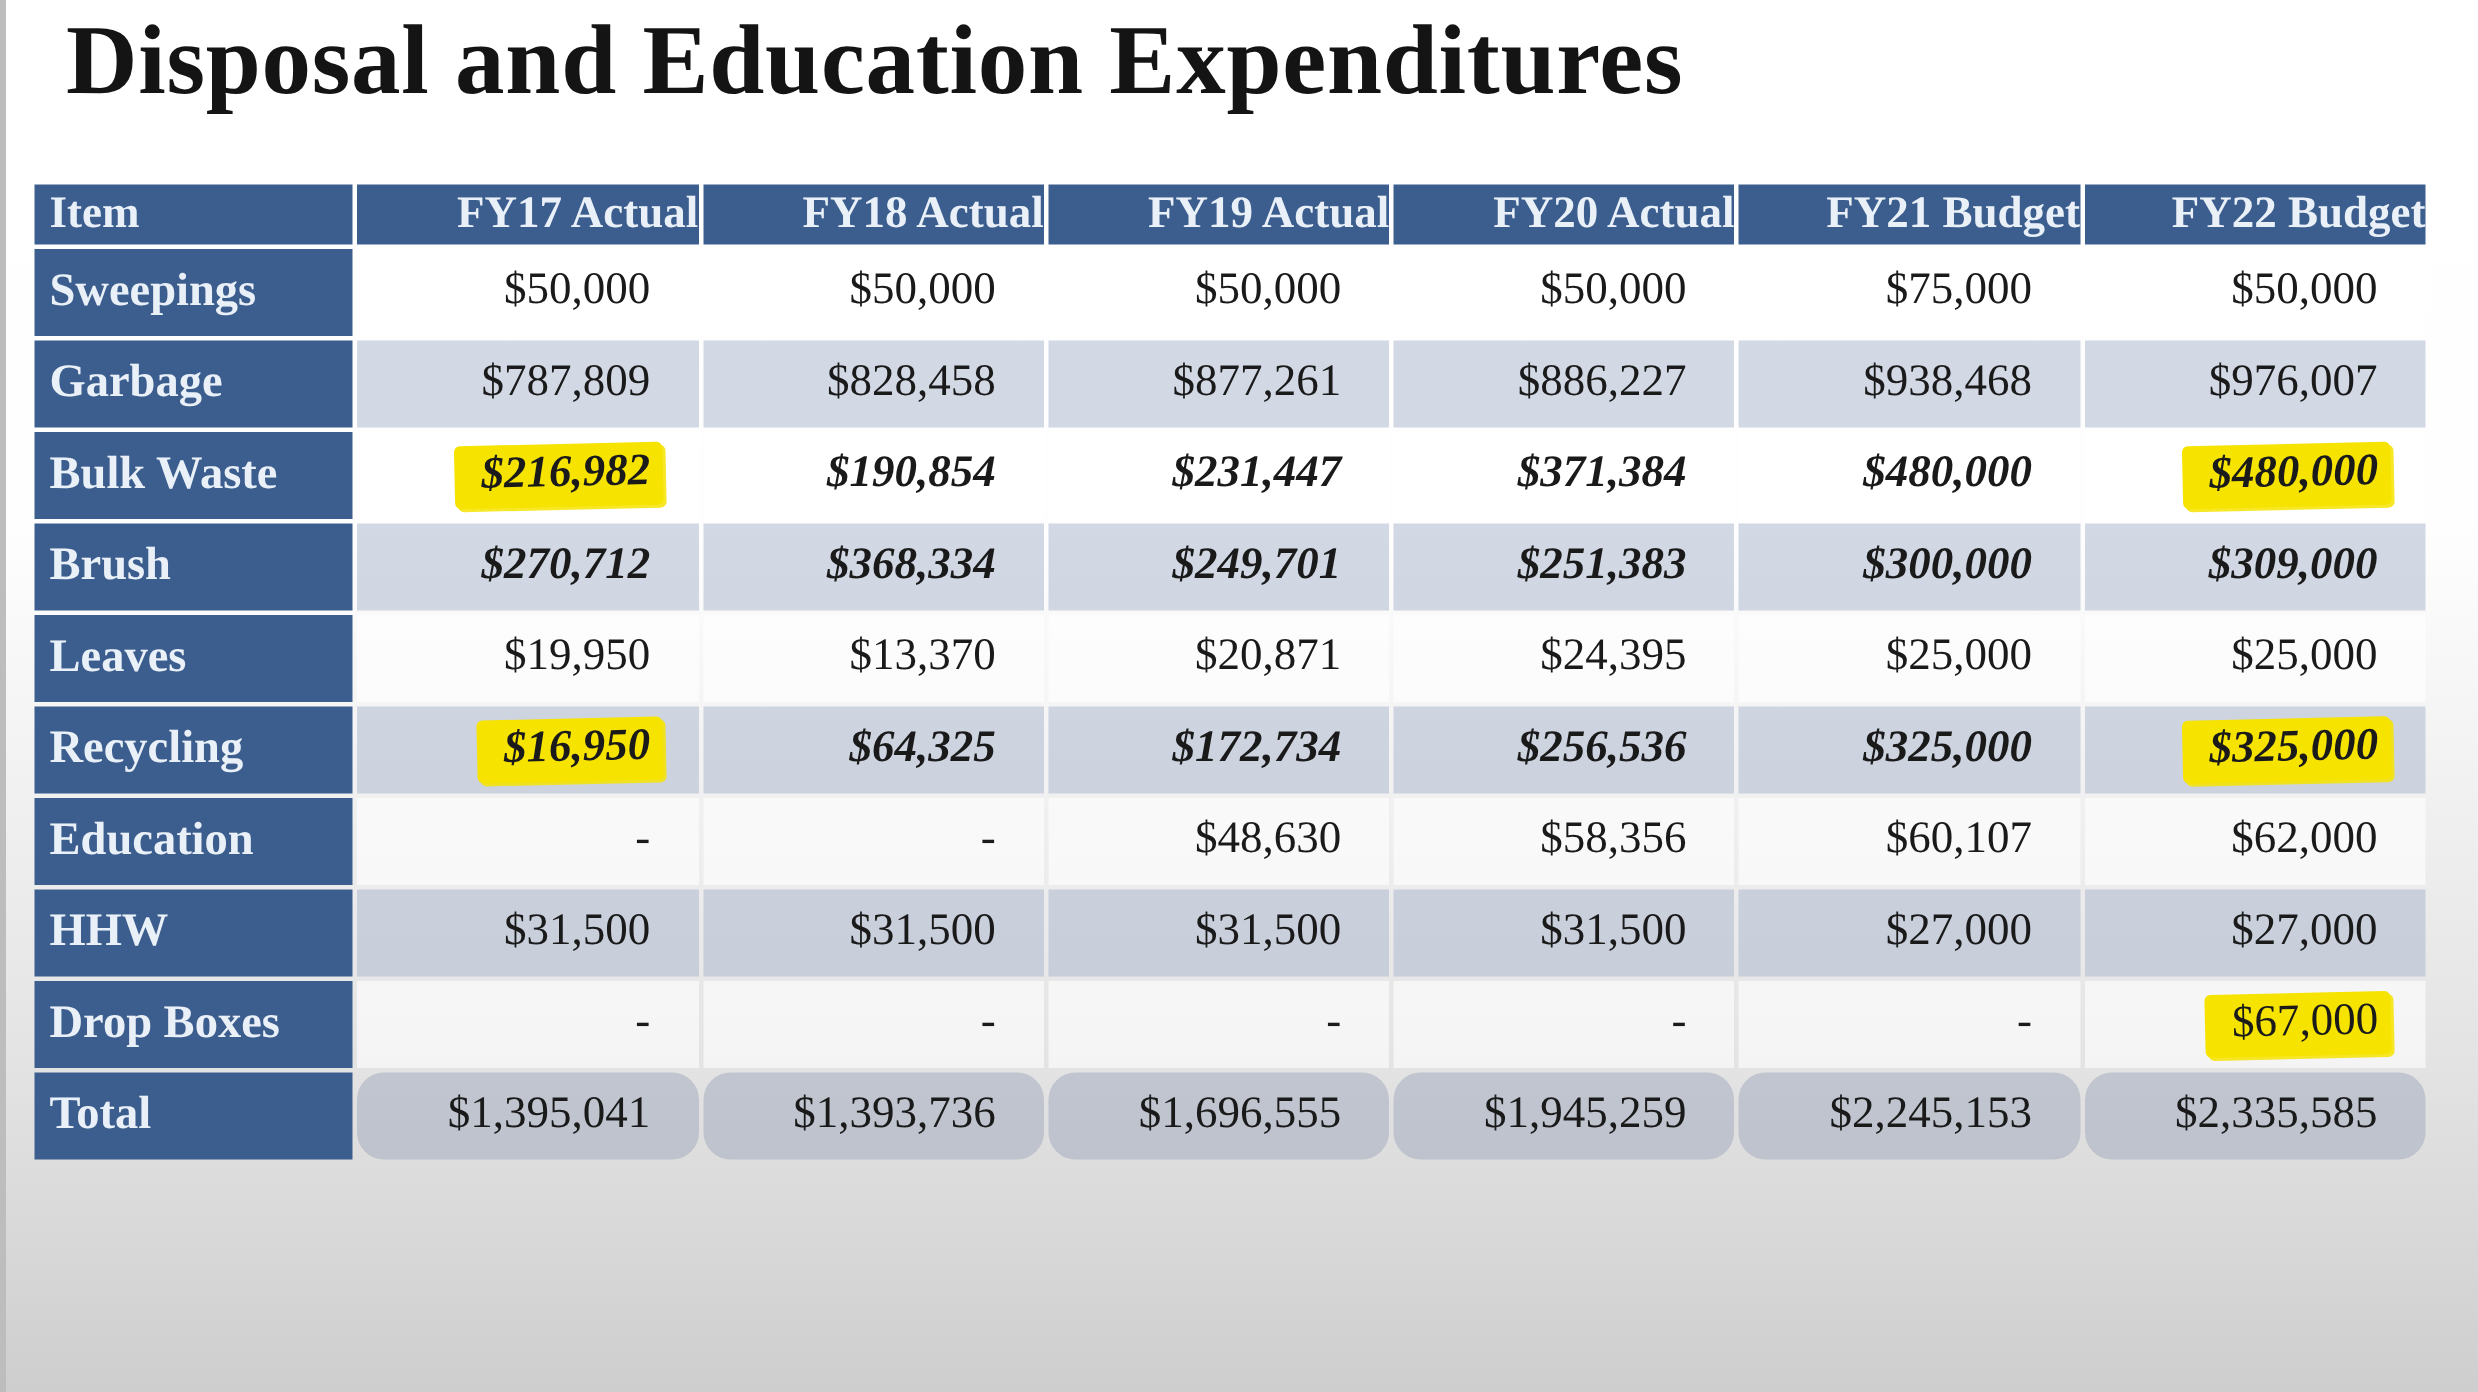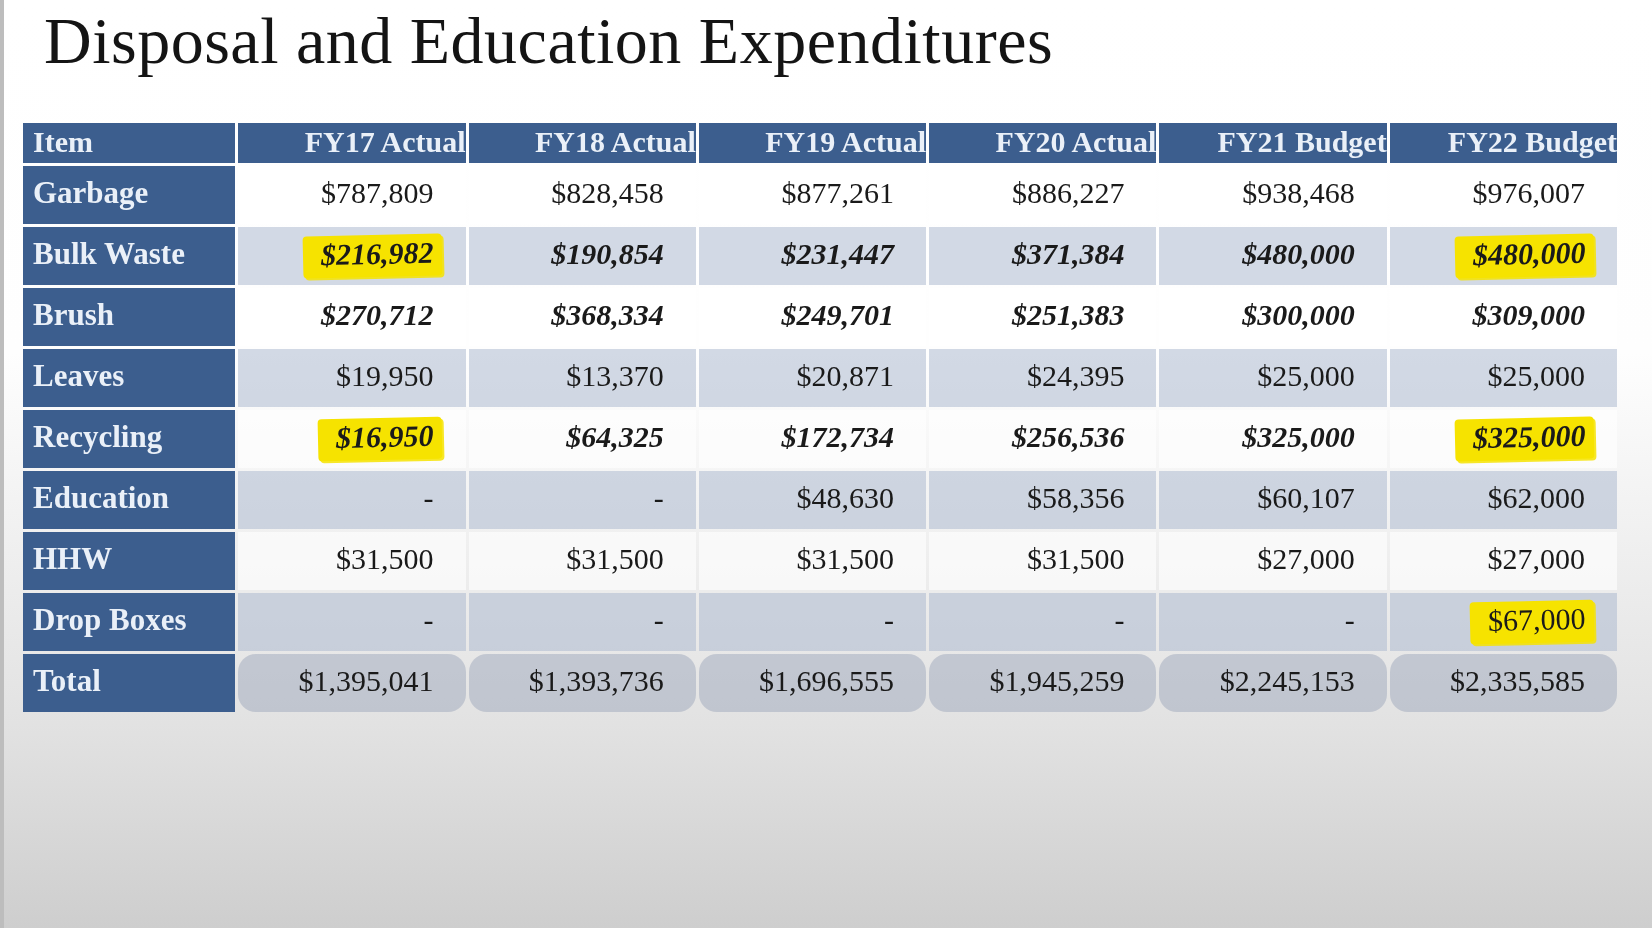--- a/index.html
+++ b/index.html
@@ -13,21 +13,21 @@
     width:1652px;height:928px;overflow:hidden;position:relative;
     background:linear-gradient(180deg,#ffffff 0%,#fefefe 38%,#e2e2e2 78%,#cecece 100%);
     font-family:"Liberation Serif","DejaVu Serif",serif;
   }
   .left-edge{
     position:absolute;left:0;top:0;width:4px;height:100%;
     background:#bdbdbd;
   }
   .slide-title{
     position:absolute;left:44px;top:2px;margin:0;
-    font-size:66px;font-weight:normal;color:#141414;
+    font-size:66px;font-weight:bold;color:#141414;
     line-height:1.18;letter-spacing:0.5px;white-space:nowrap;
   }
   table.expenditures{
     position:absolute;left:20px;top:120px;
     width:1600px;table-layout:fixed;
     border-collapse:separate;border-spacing:3px;
   }
   col.item-col{width:212px;}
   col.val-col{width:227px;}
   thead tr{height:40px;margin-top:24px;}
@@ -85,20 +85,29 @@
       <th class="item-h">Item</th>
       <th>FY17 Actual</th>
       <th>FY18 Actual</th>
       <th>FY19 Actual</th>
       <th>FY20 Actual</th>
       <th>FY21 Budget</th>
       <th>FY22 Budget</th>
     </tr>
   </thead>
   <tbody>
+      <tr>
+        <th>Sweepings</th>
+        <td><span>$50,000</span></td>
+        <td><span>$50,000</span></td>
+        <td><span>$50,000</span></td>
+        <td><span>$50,000</span></td>
+        <td><span>$75,000</span></td>
+        <td><span>$50,000</span></td>
+      </tr>
       <tr>
         <th>Garbage</th>
         <td><span>$787,809</span></td>
         <td><span>$828,458</span></td>
         <td><span>$877,261</span></td>
         <td><span>$886,227</span></td>
         <td><span>$938,468</span></td>
         <td><span>$976,007</span></td>
       </tr>
       <tr class="emph">

